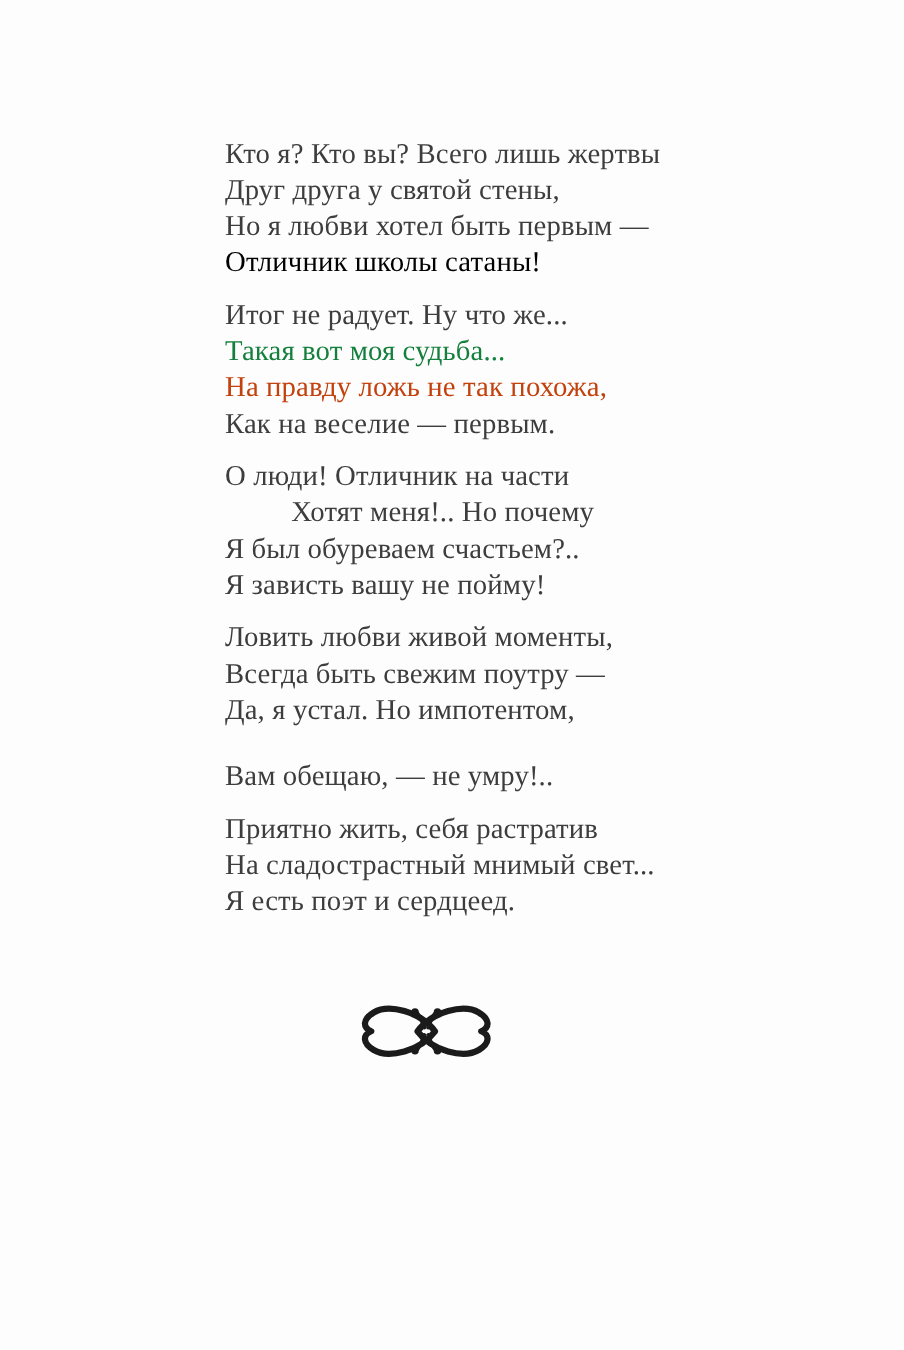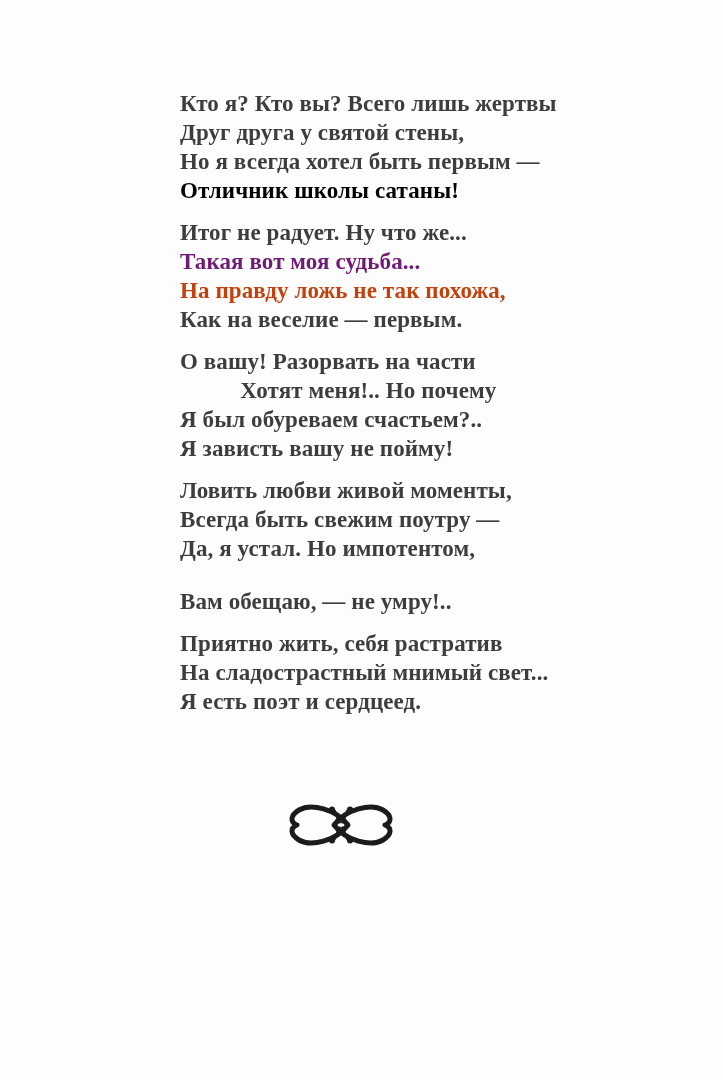--- a/index.html
+++ b/index.html
@@ -11,22 +11,21 @@
     position: relative;
     width: 723px;
     height: 1080px;
     background: #fdfdfd;
     overflow: hidden;
     font-family: "Liberation Serif", "DejaVu Serif", serif;
   }
   .poem {
     position: absolute;
     left: 180px;
-    top: 89px;
-    font-weight: bold;
+    top: 108px;
   }
   .stanza {
     margin: 0 0 13px 0;
   }
   .poem-line {
     font-size: 23px;
     line-height: 29px;
     color: #3d3d3d;
     white-space: pre;
     letter-spacing: 0.1px;
@@ -47,31 +46,31 @@
 </style>
 </head>
 <body>
 
 <div class="book-page" style="background: rgb(253, 253, 253);">
 
   <div class="poem">
       <div class="stanza">
         <div class="poem-line" style="color: rgb(61, 61, 61);">Кто я? Кто вы? Всего лишь жертвы</div>
         <div class="poem-line" style="color: rgb(61, 61, 61);">Друг друга у святой стены,</div>
-        <div class="poem-line" style="color: rgb(61, 61, 61);">Но я всегда хотел быть первым —</div>
+        <div class="poem-line" style="color: rgb(61, 61, 61);">Но я любви хотел быть первым —</div>
         <div class="poem-line" style="color: #000000;">Отличник школы сатаны!</div>
       </div>
       <div class="stanza">
         <div class="poem-line" style="color: rgb(61, 61, 61);">Итог не радует. Ну что же...</div>
-        <div class="poem-line" style="color: #701a75;">Такая вот моя судьба...</div>
+        <div class="poem-line" style="color: #15803d;">Такая вот моя судьба...</div>
         <div class="poem-line" style="color: #c2410c;">На правду ложь не так похожа,</div>
         <div class="poem-line" style="color: rgb(61, 61, 61);">Как на веселие — первым.</div>
       </div>
       <div class="stanza">
-        <div class="poem-line" style="color: rgb(61, 61, 61);">О вашу! Разорвать на части</div>
+        <div class="poem-line" style="color: rgb(61, 61, 61);">О люди! Отличник на части</div>
         <div class="poem-line" style="color: rgb(61, 61, 61); text-align: center;">Хотят меня!.. Но почему</div>
         <div class="poem-line" style="color: rgb(61, 61, 61);">Я был обуреваем счастьем?..</div>
         <div class="poem-line" style="color: rgb(61, 61, 61);">Я зависть вашу не пойму!</div>
       </div>
       <div class="stanza">
         <div class="poem-line" style="color: rgb(61, 61, 61);">Ловить любви живой моменты,</div>
         <div class="poem-line" style="color: rgb(61, 61, 61);">Всегда быть свежим поутру —</div>
         <div class="poem-line" style="color: rgb(61, 61, 61);">Да, я устал. Но импотентом,</div>
         <div class="poem-line" style="color: rgb(61, 61, 61); margin-top: 24px;">Вам обещаю, — не умру!..</div>
       </div>

